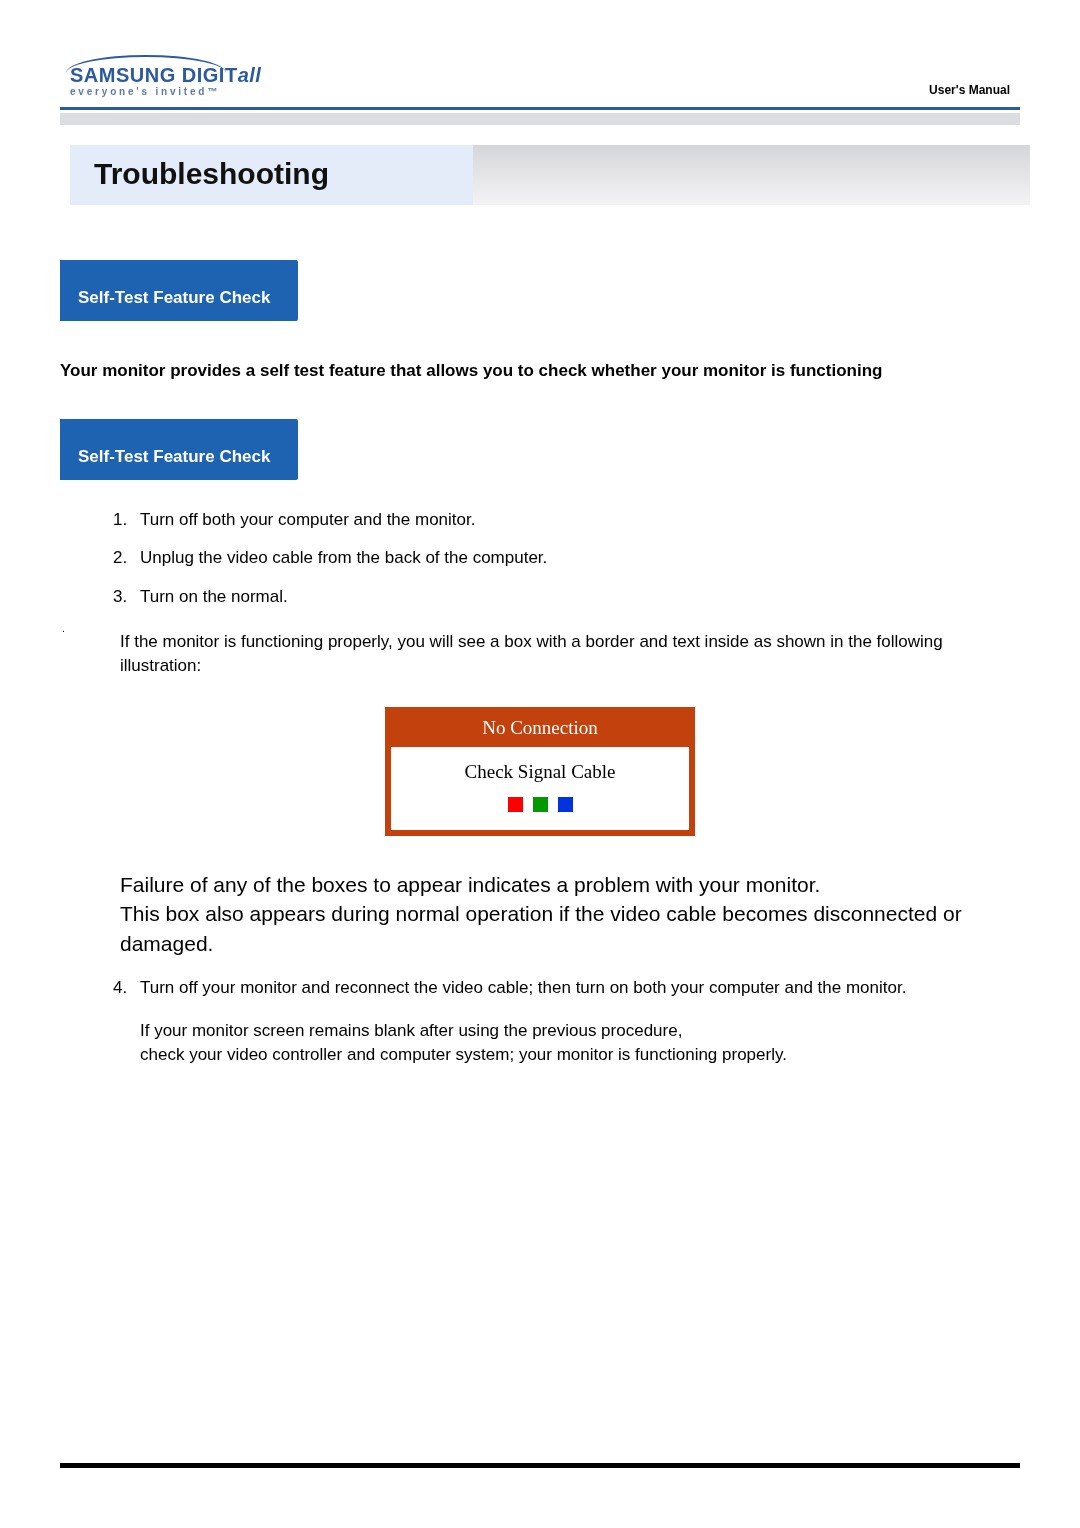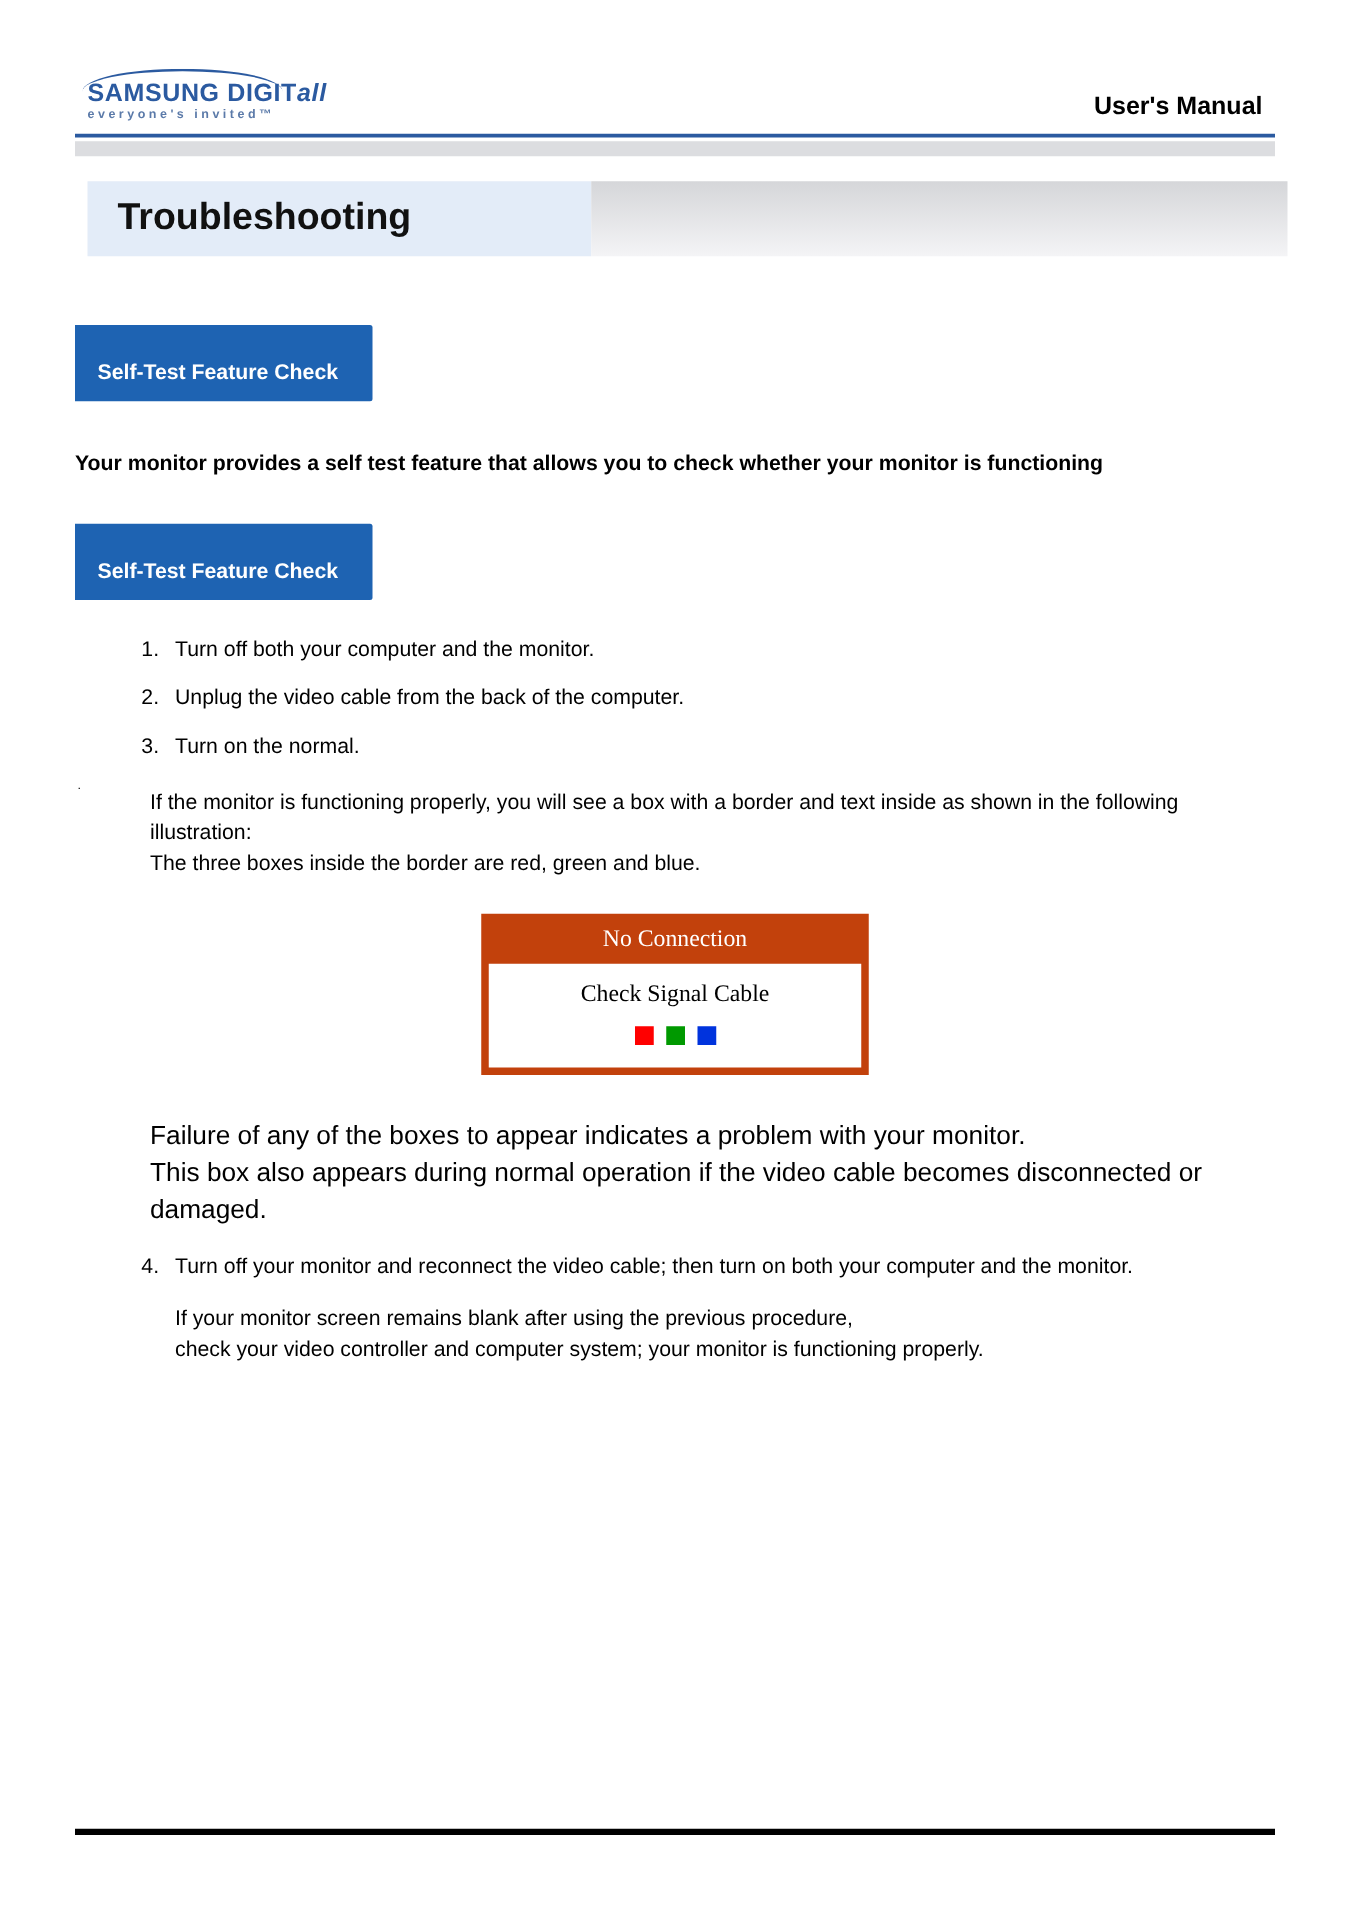--- a/index.html
+++ b/index.html
@@ -51,21 +51,21 @@
     font-style: italic;
   }
   .tagline {
     font-size: 10px;
     letter-spacing: 2.8px;
     color: #5b7aa9;
     font-weight: bold;
     margin-top: 2px;
   }
   .users-manual {
-    font-size: 20px;
+    font-size: 12px;
     font-weight: bold;
     text-align: right;
   }
 
   .rule-strong {
     height: 3px;
     background: #2b5aa0;
     margin-top: 4px;
   }
   .rule-light {
@@ -235,21 +235,20 @@
     <span class="tiny-dot">.</span>
     <ol class="steps">
       <li>Turn off both your computer and the monitor.</li>
       <li>Unplug the video cable from the back of the computer.</li>
       <li>Turn on the normal.</li>
     </ol>
   </div>
 
   <div class="after-list-para">
     <span>If the monitor is functioning properly, you will see a box with a border and  text inside as shown in the following illustration:</span><br>
-    <span>The three boxes inside the border are red, green and blue.</span>
   </div>
 
   
   <div class="noconn-outer">
     <div class="noconn-title">No Connection</div>
     <div class="noconn-inner">
       <div class="noconn-msg">Check Signal Cable</div>
       <div class="rgb-row">
         <div class="sq red"></div>
         <div class="sq green"></div>

